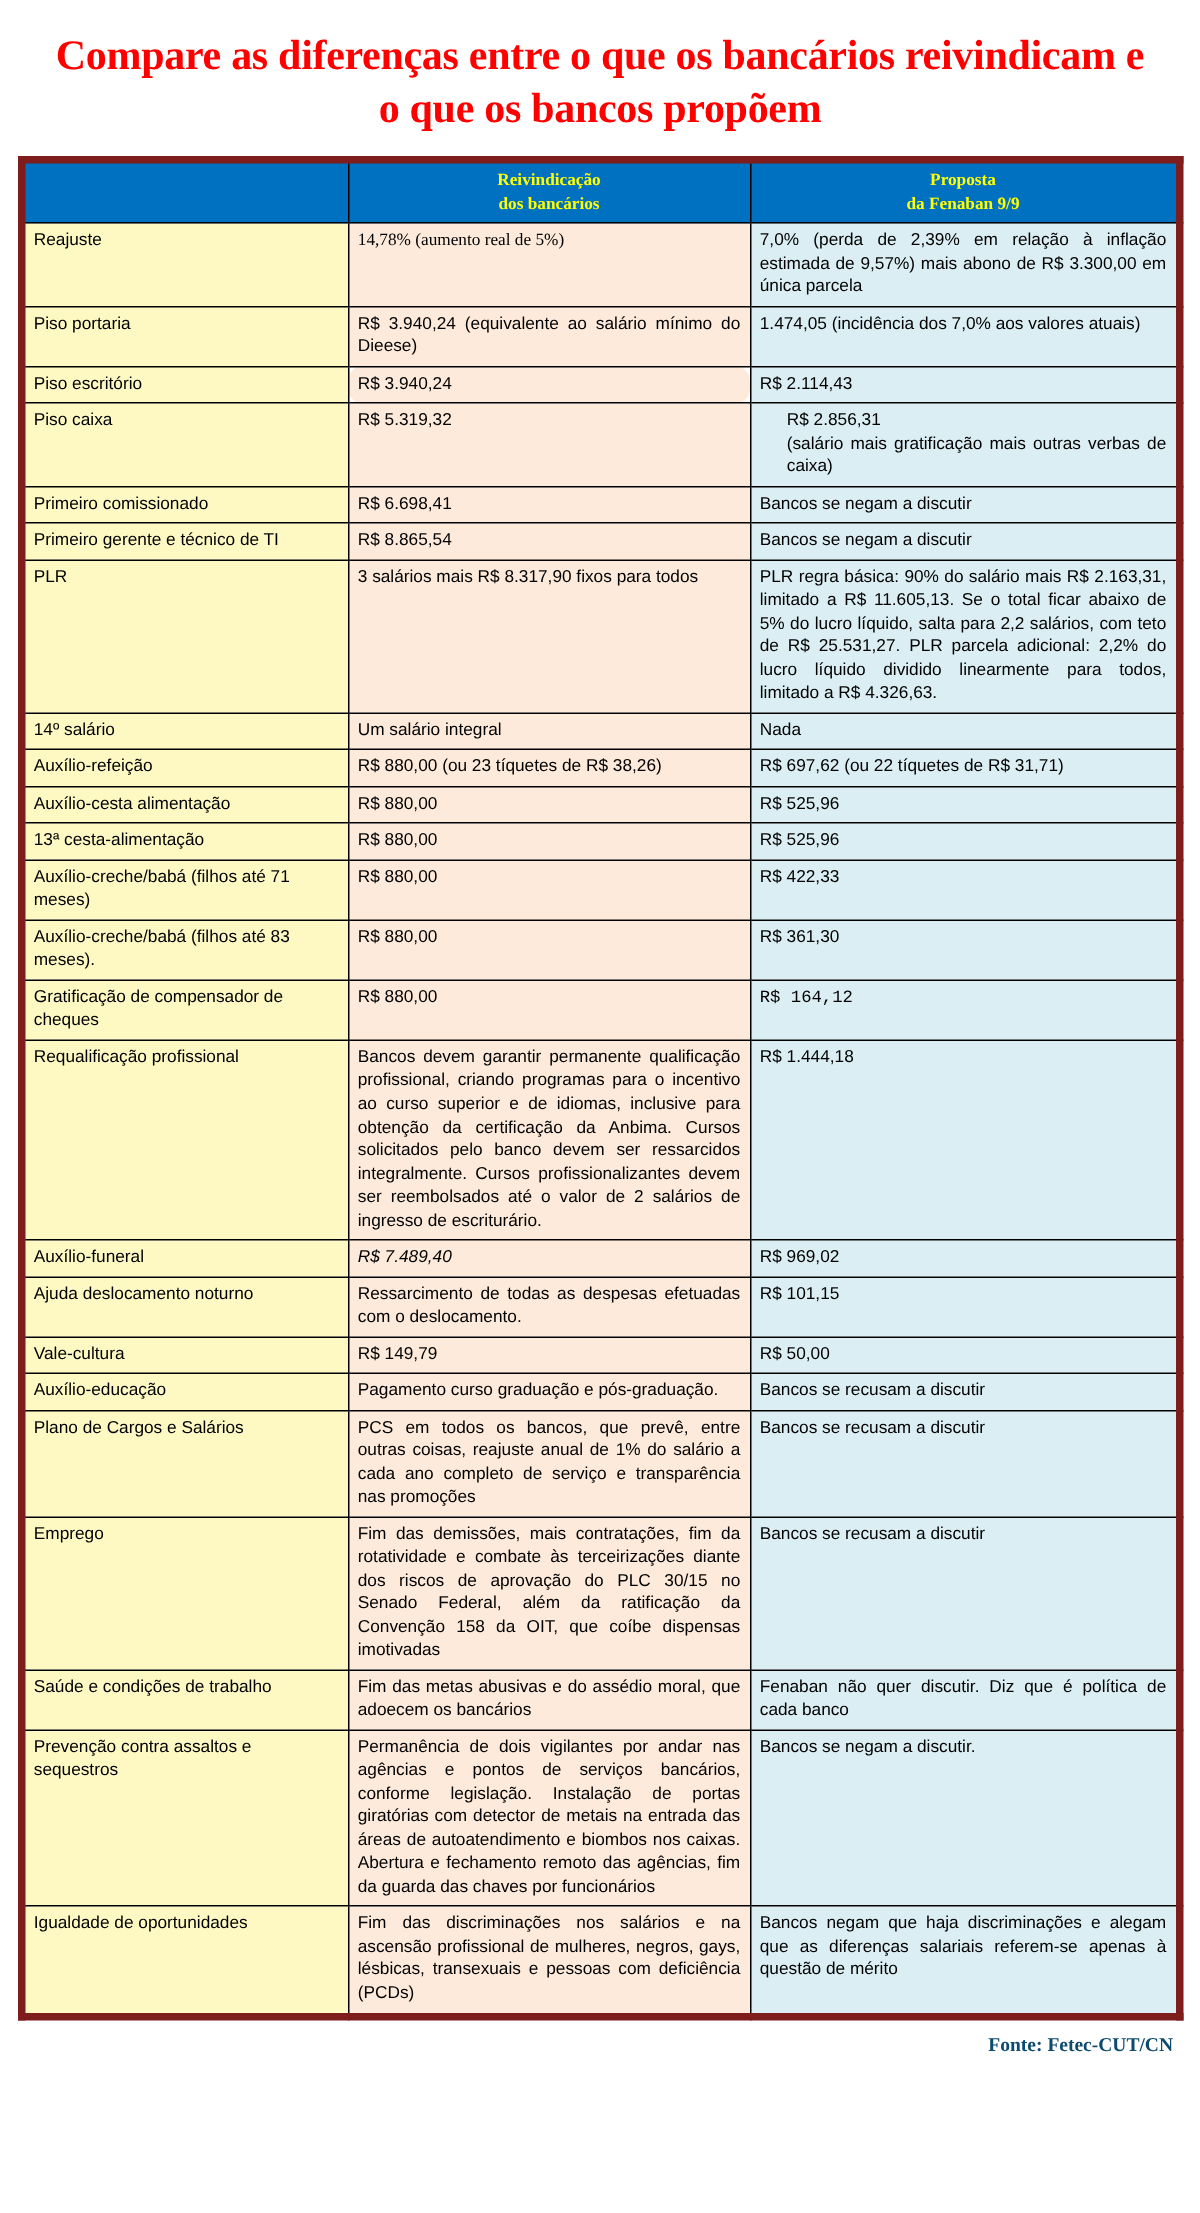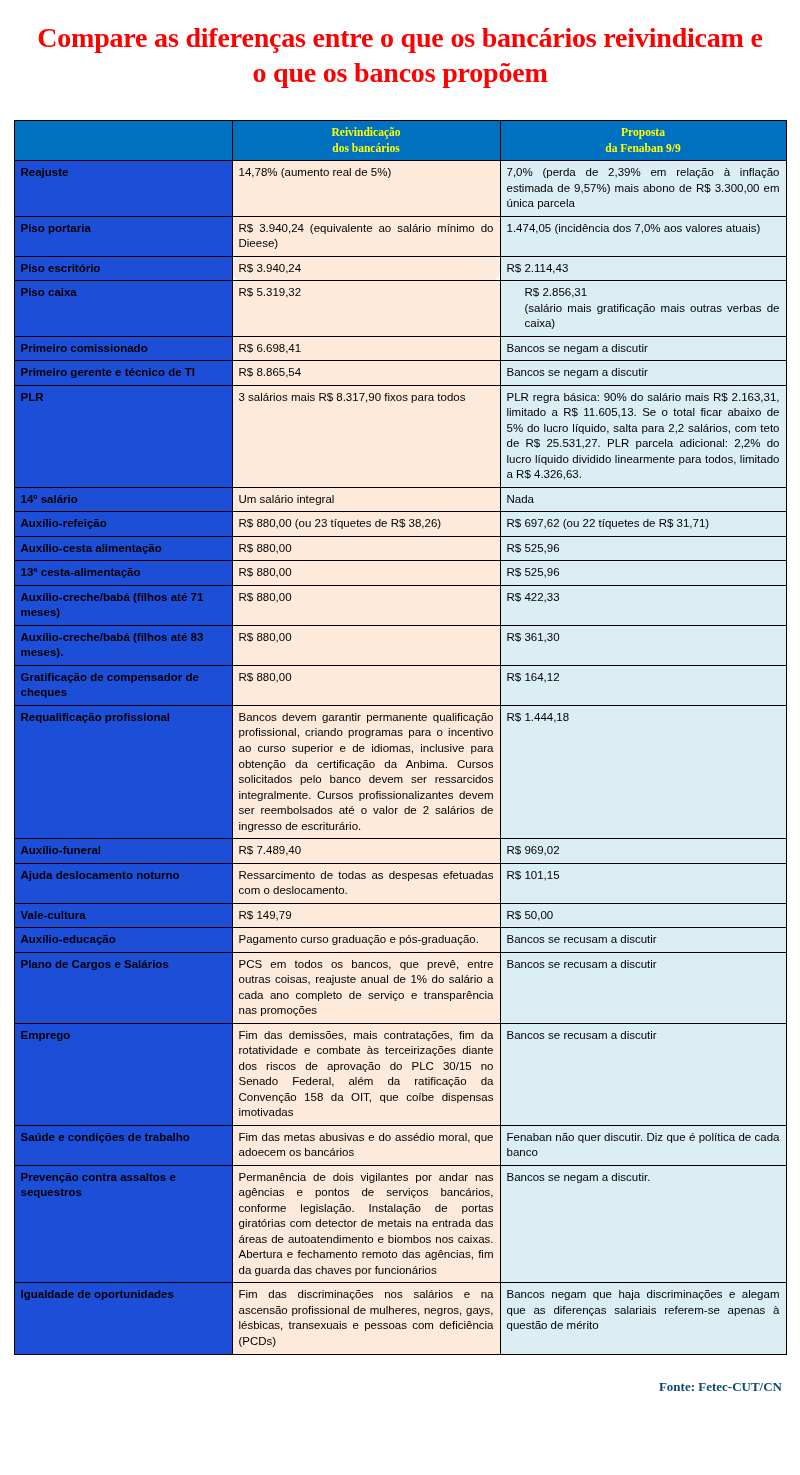--- a/index.html
+++ b/index.html
@@ -24,23 +24,23 @@
     font-size: 28px;
     line-height: 1.25;
     text-align: center;
     padding: 20px 28px 14px 28px;
     margin: 0;
     letter-spacing: -0.2px;
   }
   table.compare {
     border-collapse: collapse;
     width: 772px;
-    margin: 16px auto;
+    margin: 0 auto;
     table-layout: fixed;
-    border: 1px solid #7f1d1d;
+    border: 5px solid #7f1d1d;
   }
   table.compare th, table.compare td {
     border: 1px solid #000;
     vertical-align: top;
     padding: 4px 6px;
     font-size: 11.5px;
     line-height: 1.35;
   }
   thead th {
     background: #0070c0;
@@ -54,22 +54,22 @@
     vertical-align: middle;
   }
   thead th.blank {
     background: #0070c0;
   }
   col.c1 { width: 218px; }
   col.c2 { width: 268px; }
   col.c3 { width: 286px; }
 
   td.label {
-    background: #1d4ed8;
-    font-weight: bold;
+    background: #fef9c3;
+    font-weight: normal;
     color: #000;
   }
   td.demand {
     background: #fdeada;
     text-align: justify;
     color: #000;
   }
   td.offer {
     background: #dbeef4;
     text-align: justify;
@@ -106,21 +106,21 @@
         </th>
         <th>
           <span>Proposta</span><br>
           <span>da Fenaban 9/9</span>
         </th>
       </tr>
     </thead>
     <tbody id="table-body">
         <tr>
           <td class="label">Reajuste</td>
-          <td class="demand" style="white-space: pre-line;">14,78% (aumento real de 5%)</td>
+          <td class="demand" style="white-space: pre-line; font-family: Liberation Serif, serif;">14,78% (aumento real de 5%)</td>
           <td class="offer" style="white-space: pre-line;">7,0% (perda de 2,39% em relação à inflação estimada de 9,57%) mais abono de R$ 3.300,00 em única parcela</td>
         </tr>
         <tr>
           <td class="label">Piso portaria</td>
           <td class="demand" style="white-space: pre-line;">R$ 3.940,24 (equivalente ao salário mínimo do Dieese)</td>
           <td class="offer" style="white-space: pre-line;">1.474,05 (incidência dos 7,0% aos valores atuais)</td>
         </tr>
         <tr>
           <td class="label">Piso escritório</td>
           <td class="demand" style="white-space: pre-line; border-radius: 10px;">R$ 3.940,24</td>
@@ -173,30 +173,30 @@
           <td class="offer" style="white-space: pre-line;">R$ 422,33</td>
         </tr>
         <tr>
           <td class="label">Auxílio-creche/babá (filhos até 83 meses).</td>
           <td class="demand" style="white-space: pre-line;">R$ 880,00</td>
           <td class="offer" style="white-space: pre-line;">R$ 361,30</td>
         </tr>
         <tr>
           <td class="label">Gratificação de compensador de cheques</td>
           <td class="demand" style="white-space: pre-line;">R$ 880,00</td>
-          <td class="offer" style="white-space: pre-line;">R$ 164,12</td>
+          <td class="offer" style="white-space: pre-line; font-family: Liberation Mono, monospace;">R$ 164,12</td>
         </tr>
         <tr>
           <td class="label">Requalificação profissional</td>
           <td class="demand" style="white-space: pre-line;">Bancos devem garantir permanente qualificação profissional, criando programas para o incentivo ao curso superior e de idiomas, inclusive para obtenção da certificação da Anbima. Cursos solicitados pelo banco devem ser ressarcidos integralmente. Cursos profissionalizantes devem ser reembolsados até o valor de 2 salários de ingresso de escriturário.</td>
           <td class="offer" style="white-space: pre-line;">R$ 1.444,18</td>
         </tr>
         <tr>
           <td class="label">Auxílio-funeral</td>
-          <td class="demand" style="white-space: pre-line;">R$ 7.489,40</td>
+          <td class="demand" style="white-space: pre-line; font-style: italic;">R$ 7.489,40</td>
           <td class="offer" style="white-space: pre-line;">R$ 969,02</td>
         </tr>
         <tr>
           <td class="label">Ajuda deslocamento noturno</td>
           <td class="demand" style="white-space: pre-line;">Ressarcimento de todas as despesas efetuadas com o deslocamento.</td>
           <td class="offer" style="white-space: pre-line;">R$ 101,15</td>
         </tr>
         <tr>
           <td class="label">Vale-cultura</td>
           <td class="demand" style="white-space: pre-line;">R$ 149,79</td>

